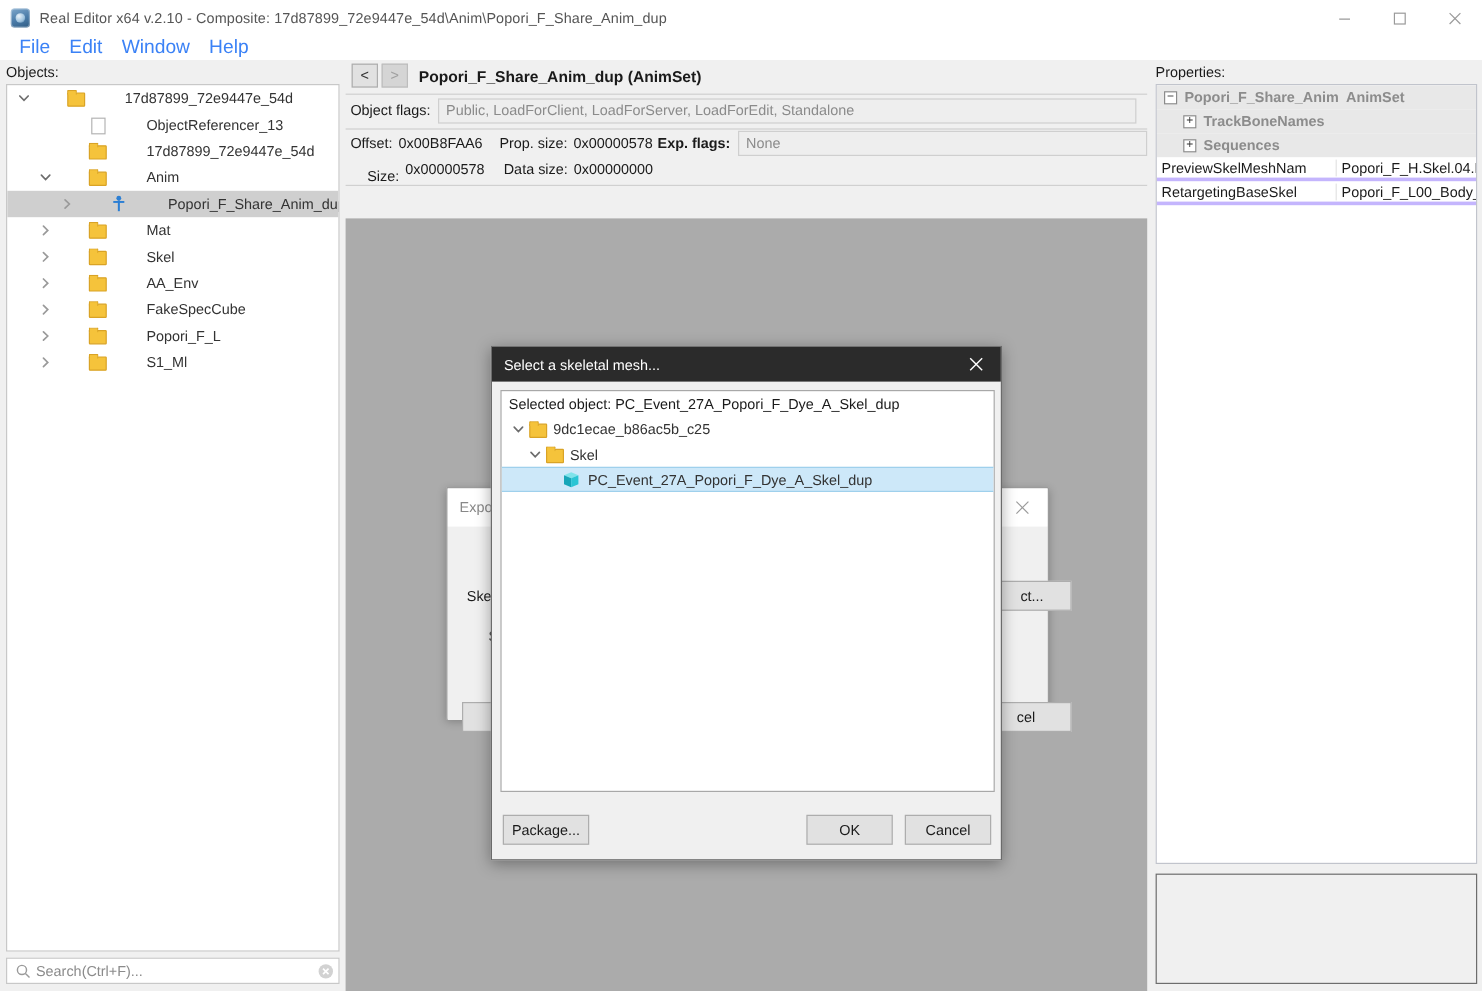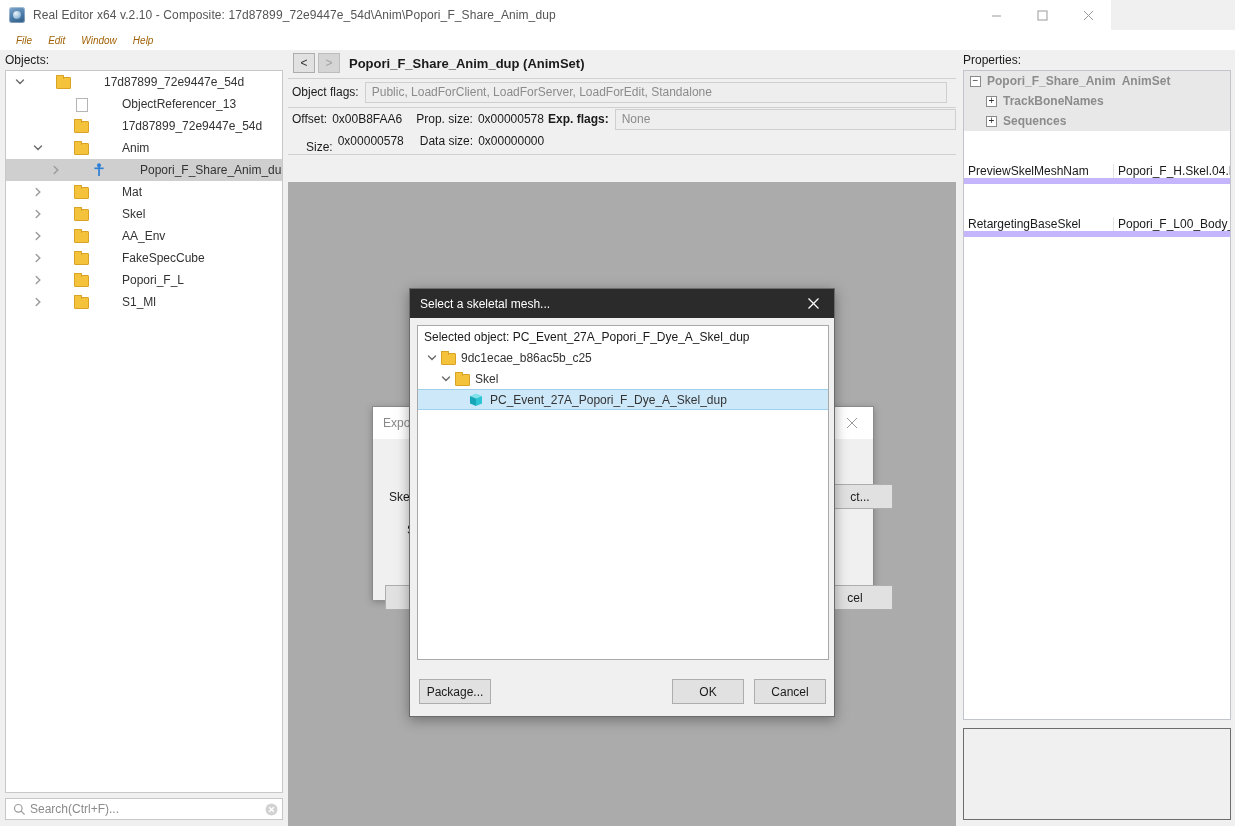--- a/index.html
+++ b/index.html
@@ -10,21 +10,21 @@
     background: #f0f0f0;
     font-family: "Liberation Sans", sans-serif;
     font-size: 12px;
     color: #1a1a1a;
     -webkit-font-smoothing: antialiased;
   }
   #app { position: relative; width: 1235px; height: 826px; background: #f0f0f0; }
 
   
   .titlebar {
-    position: absolute; left: 0; top: 0; width: 1111px; height: 30px;
+    position: absolute; left: 0; top: 0; width: 1235px; height: 30px;
     background: #ffffff;
     display: flex; align-items: center;
   }
   .title-icon {
     width: 16px; height: 16px; margin-left: 9px; margin-right: 8px;
     position: relative; flex: none;
   }
   .title-icon .disc {
     position: absolute; left: 0; top: 0; width: 16px; height: 16px;
     border-radius: 3px;
@@ -43,21 +43,21 @@
   .wincontrols { position: absolute; right: 0; top: 0; height: 30px; display: flex; }
   .wc { width: 46px; height: 30px; display: flex; align-items: center; justify-content: center; }
   .wc svg { display: block; }
 
   
   .menubar {
     position: absolute; left: 0; top: 30px; width: 1235px; height: 20px;
     background: #ffffff; display: flex; align-items: center; padding-left: 8px;
   }
   .menu-item {
-    font-size: 10px; color: #a16207; padding: 2px 8px; white-space: nowrap; font-style: italic;
+    font-size: 16px; color: #3b82f6; padding: 2px 8px; white-space: nowrap;
   }
 
   
   .objects-label {
     position: absolute; left: 5px; top: 53px; font-size: 12px; color: #1a1a1a;
   }
   .tree-panel {
     position: absolute; left: 5px; top: 70px; width: 278px; height: 723px;
     background: #ffffff; border: 1px solid #c8c8c8;
     overflow: hidden;
@@ -151,21 +151,21 @@
   .pexp {
     width: 11px; height: 11px; border: 1px solid #8b8b8b; background: #fff;
     display: flex; align-items: center; justify-content: center; flex: none;
     font-size: 10px; line-height: 1; color: #333; font-weight: normal;
   }
   .pname-cell {
     width: 150px; flex: none; overflow: hidden; border-right: 1px solid #e3e3e3;
     padding-left: 4px; color: #1a1a1a;
   }
   .pval-cell { flex: 1; overflow: hidden; padding-left: 4px; color: #1a1a1a; }
-  .prow.val { border-bottom: 6px solid #c4b5fd; margin-top: 33px; }
+  .prow.val { border-bottom: 3px solid #c4b5fd; }
 
   .props-bottom {
     position: absolute; left: 963px; top: 728px; width: 268px; height: 92px;
     background: #f0f0f0; border: 1px solid #6d6d6d;
   }
 
   
   .bg-dialog {
     position: absolute; left: 372px; top: 406px; width: 502px; height: 194px;
     background: #f0f0f0; border: 1px solid #8a8a8a;

